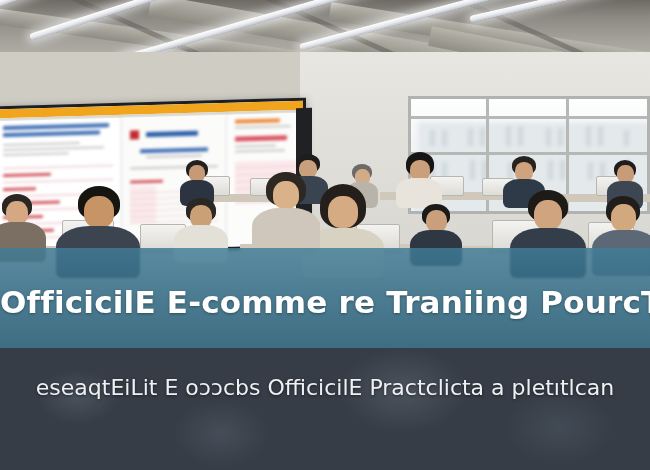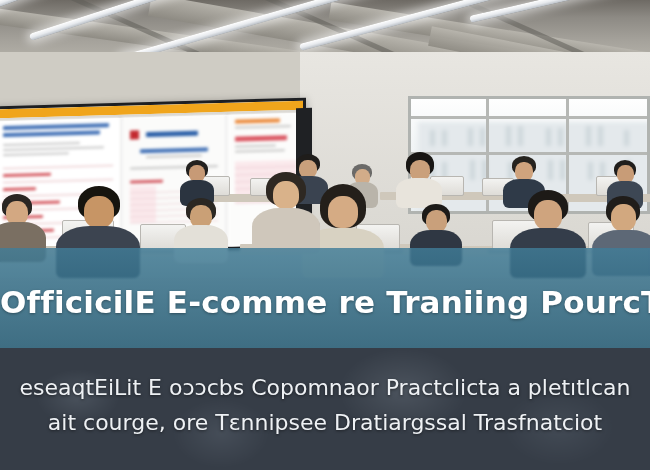--- a/index.html
+++ b/index.html
@@ -401,17 +401,16 @@
     </div>
   </div>
 
   <div class="band-teal">
     <div class="sheen"></div>
     <div class="title">OfficicilE E-comme re  Traniing PourcTaiwi</div>
   </div>
 
   <div class="band-dark">
     <div class="ghost"></div>
-    <div class="sub sub1">eseaqtEiLit E oɔɔcbs Copomnaor Practclicta a pletıtlcan</div>
-    <div class="sub sub2">ait courge, ore Tɛnnipsee Dratiargssal Trasfnatciot</div>
+    <div class="sub sub1">eseaqtEiLit E oɔɔcbs OfficicilE Practclicta a pletıtlcan</div>
   </div>
 
 </div>
 
 </body></html>

